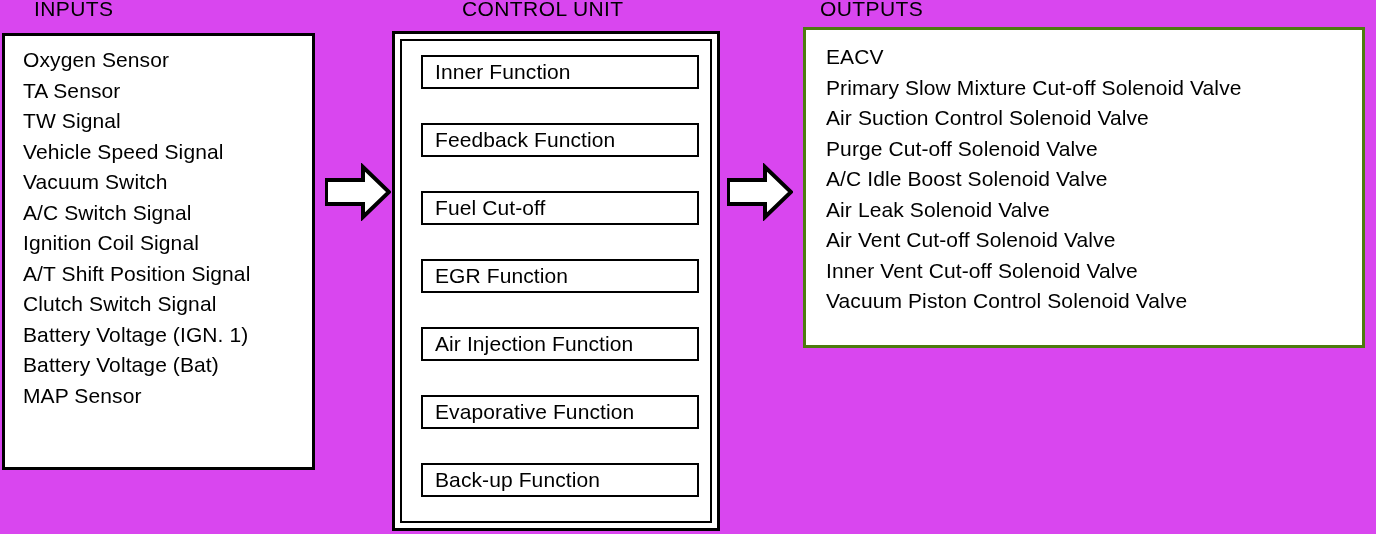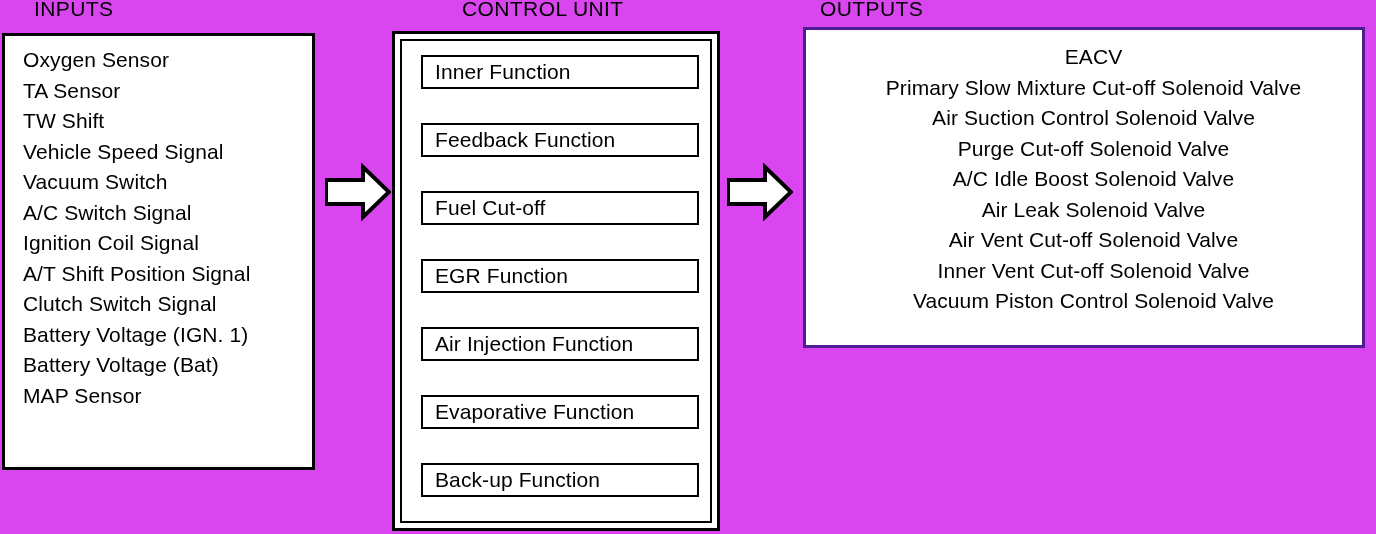--- a/index.html
+++ b/index.html
@@ -50,24 +50,23 @@
     width: 290px;
   }
 
   
   #outputs-box {
     position: absolute;
     left: 803px;
     top: 27px;
     width: 562px;
     height: 321px;
-    border: 3px solid #4c1d95;
-    box-sizing: border-box;
-    background: #fff;
-    text-align: center;
+    border: 3px solid #4d7c0f;
+    box-sizing: border-box;
+    background: #fff;
   }
   #outputs-list {
     position: absolute;
     left: 20px;
     top: 12px;
     width: 535px;
   }
 
   .text-line {
     font-size: 21px;
@@ -136,21 +135,21 @@
 <body>
 
 <div id="diagram">
 
   <div class="section-title" id="inputs-title">INPUTS</div>
 
   <div id="inputs-box">
     <div id="inputs-list">
         <div class="text-line">Oxygen Sensor</div>
         <div class="text-line">TA Sensor</div>
-        <div class="text-line">TW Shift</div>
+        <div class="text-line">TW Signal</div>
         <div class="text-line">Vehicle Speed Signal</div>
         <div class="text-line">Vacuum Switch</div>
         <div class="text-line">A/C Switch Signal</div>
         <div class="text-line">Ignition Coil Signal</div>
         <div class="text-line">A/T Shift Position Signal</div>
         <div class="text-line">Clutch Switch Signal</div>
         <div class="text-line">Battery Voltage (IGN. 1)</div>
         <div class="text-line">Battery Voltage (Bat)</div>
         <div class="text-line">MAP Sensor</div>
       </div>

